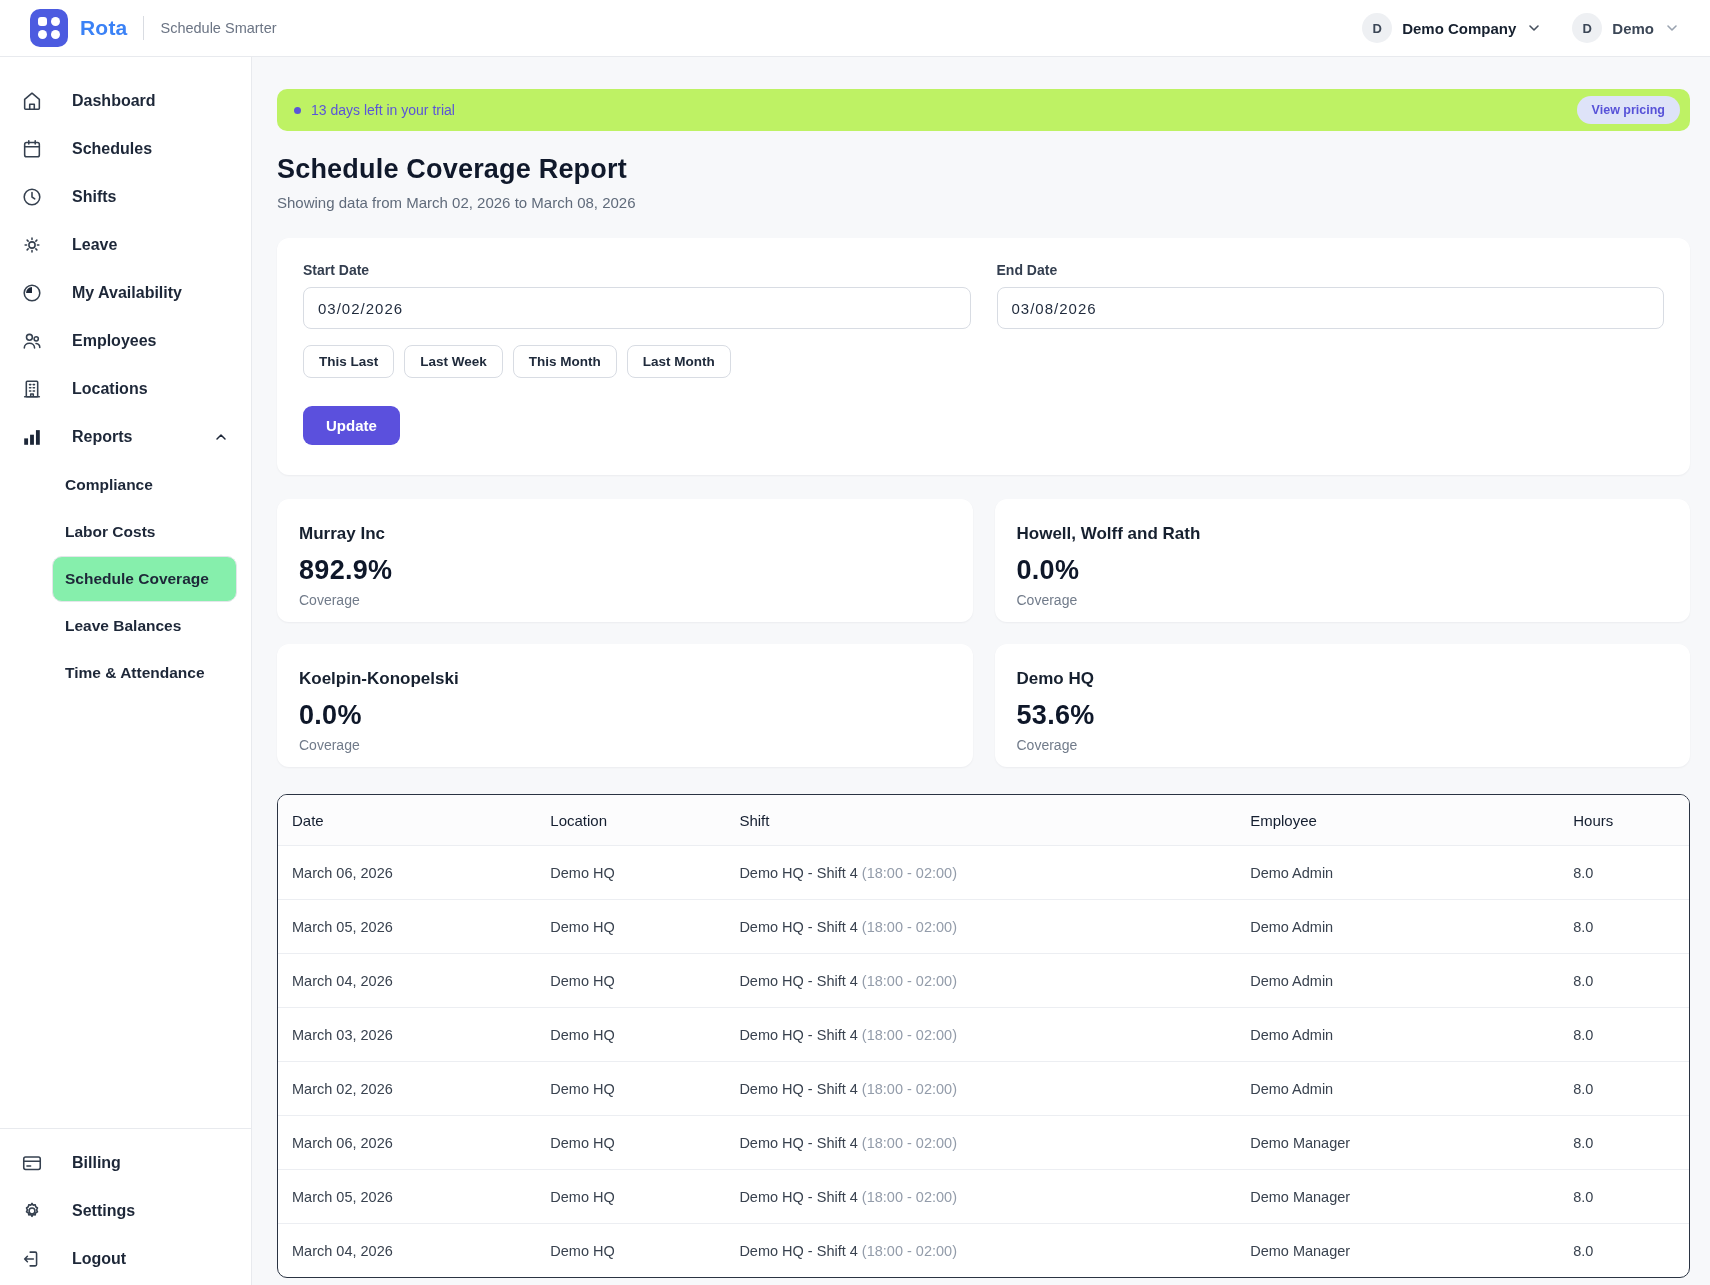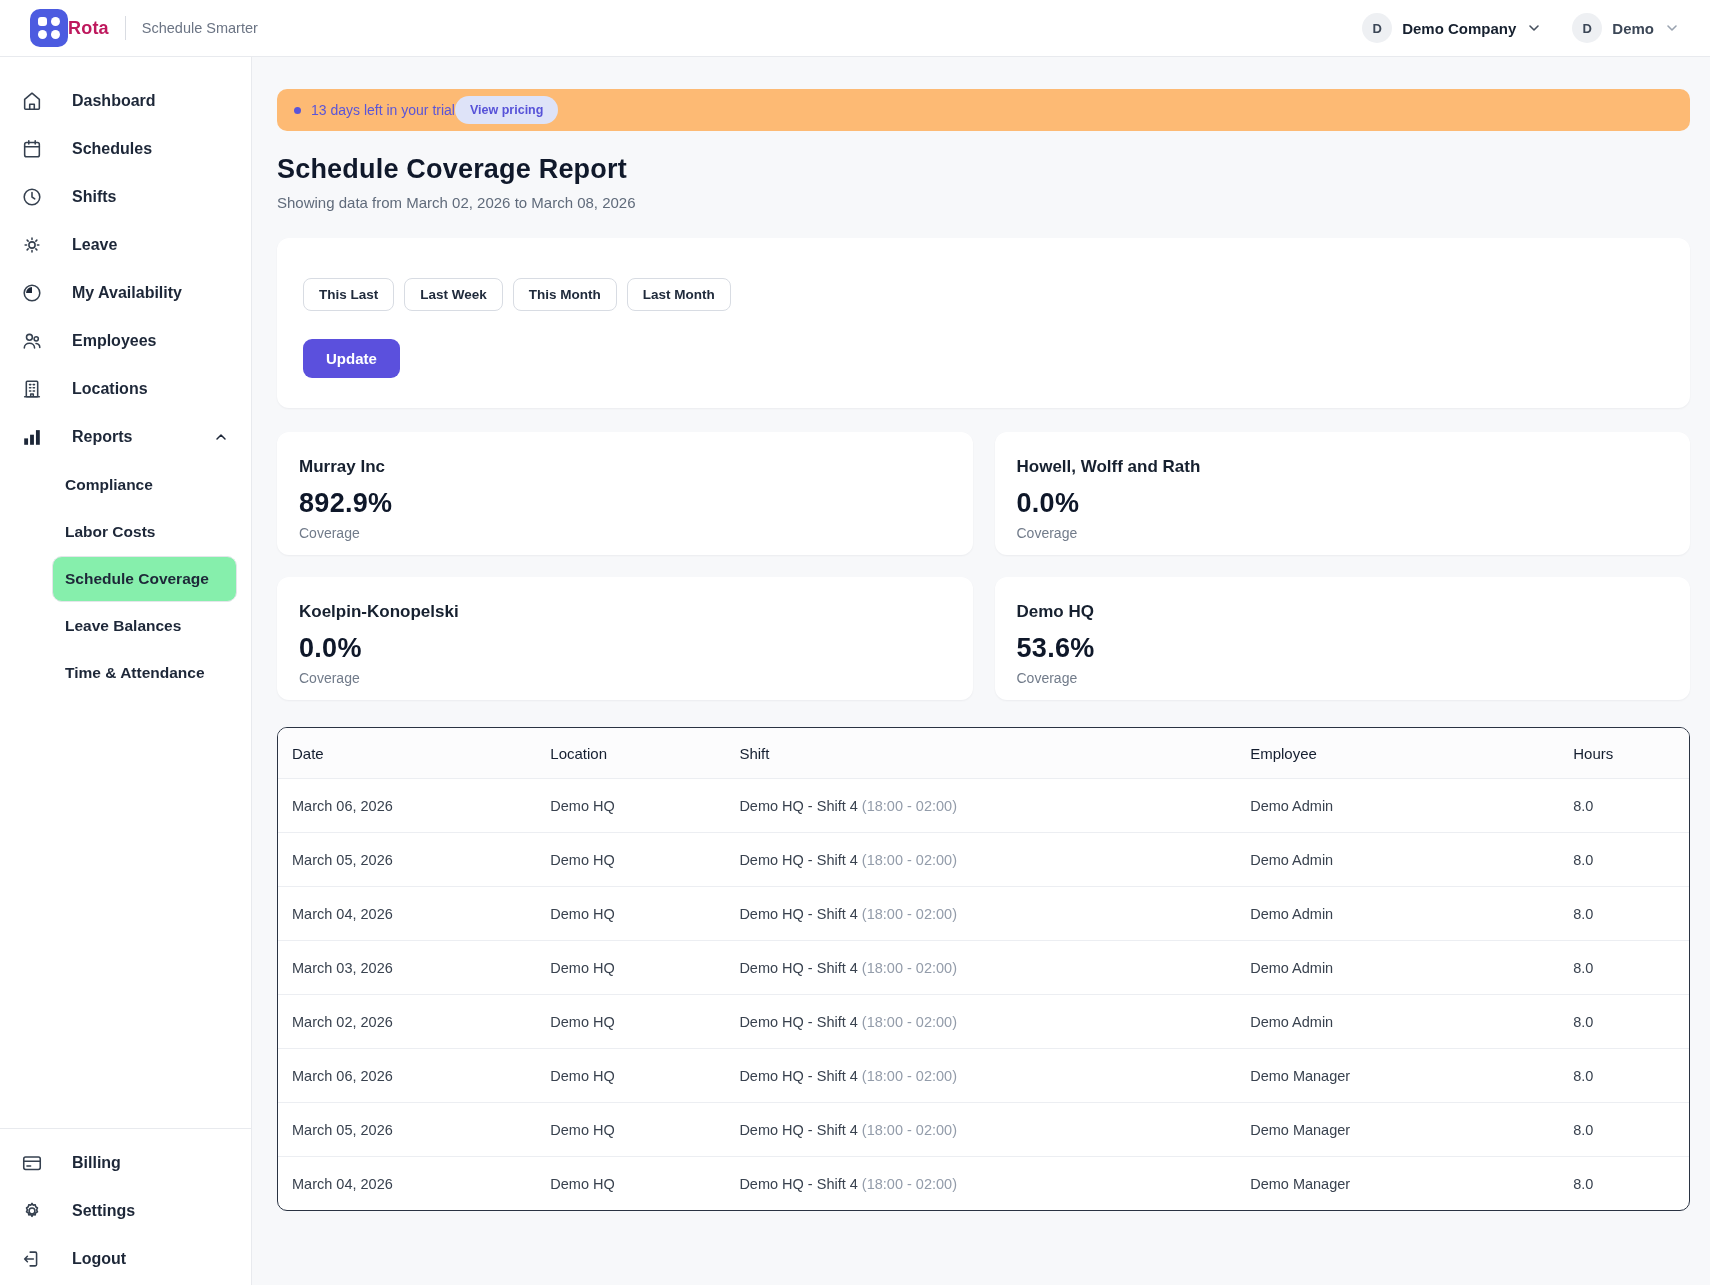--- a/index.html
+++ b/index.html
@@ -19,21 +19,21 @@
   }
   .brand-wrap { display:flex; align-items:center; }
   .logo {
     width:38px; height:38px; border-radius:10px; background:#4c5be0;
     display:grid; grid-template-columns:9px 9px; grid-template-rows:9px 9px;
     gap:4px; align-content:center; justify-content:center;
   }
   .logo i { background:#fff; display:block; }
   .logo i:nth-child(1){ border-radius:3px; }
   .logo i:nth-child(2),.logo i:nth-child(3),.logo i:nth-child(4){ border-radius:50%; }
-  .brand-name { font-size:18px; font-weight:800; letter-spacing:.2px; color:#be185d; }
+  .brand-name { font-size:21px; font-weight:800; margin-left:12px; letter-spacing:.2px; color:#3b82f6; }
   .brand-divider { width:1px; height:24px; background:#d9dce2; margin:0 16px; }
   .brand-tagline { font-size:14.5px; color:#6b7484; }
   .top-right { display:flex; align-items:center; gap:30px; }
   .chip { display:flex; align-items:center; gap:10px; cursor:pointer; }
   .avatar {
     width:30px; height:30px; border-radius:50%; background:#eef0f3;
     color:#3c4757; font-size:13px; font-weight:700;
     display:flex; align-items:center; justify-content:center;
   }
   .chip-name { font-size:15px; font-weight:700; color:#16202f; }
@@ -67,22 +67,22 @@
   .nav-sub-item.active { background:#86efac; border-color:#e4e6ea; }
   .sidebar-spacer { flex:1; }
   .sidebar-footer { border-top:1px solid #e8eaee; padding:10px 0 2px; }
 
   
   .main {
     position:absolute; top:57px; left:252px; right:0; bottom:0;
     padding:32px 20px 0 25px; overflow:hidden;
   }
   .trial-banner {
-    height:42px; border-radius:10px; background:#fdba74;
-    display:flex; align-items:center; justify-content:flex-start;
+    height:42px; border-radius:10px; background:#bef264;
+    display:flex; align-items:center; justify-content:space-between;
     padding:0 10px 0 17px;
   }
   .trial-left { display:flex; align-items:center; gap:10px; }
   .trial-dot { width:7px; height:7px; border-radius:50%; background:#5a55d8; }
   .trial-text { font-size:14px; color:#5a55d8; font-weight:500; }
   .pricing-btn {
     background:#dee3f8; color:#5752d8; border:none; border-radius:999px;
     font-family:inherit; font-size:12.5px; font-weight:700;
     padding:7px 15px; cursor:pointer;
   }
@@ -311,20 +311,30 @@
       <span class="trial-dot"></span>
       <span class="trial-text">13 days left in your trial</span>
     </div>
     <button class="pricing-btn">View pricing</button>
   </div>
 
   <h1 class="page-title">Schedule Coverage Report</h1>
   <div class="page-subtitle">Showing data from March 02, 2026 to March 08, 2026</div>
 
   <section class="filter-card">
+    <div class="date-grid">
+      <div>
+        <div class="field-label">Start Date</div>
+        <input class="date-input" value="03/02/2026" style="">
+      </div>
+      <div>
+        <div class="field-label">End Date</div>
+        <input class="date-input" value="03/08/2026" style="">
+      </div>
+    </div>
     <div class="quick-row" id="quick-row">
         <button class="quick-btn">This Last</button>
         <button class="quick-btn">Last Week</button>
         <button class="quick-btn">This Month</button>
         <button class="quick-btn">Last Month</button>
       </div>
     <button class="update-btn">Update</button>
   </section>
 
   <section class="metrics-grid" id="metrics-grid">

